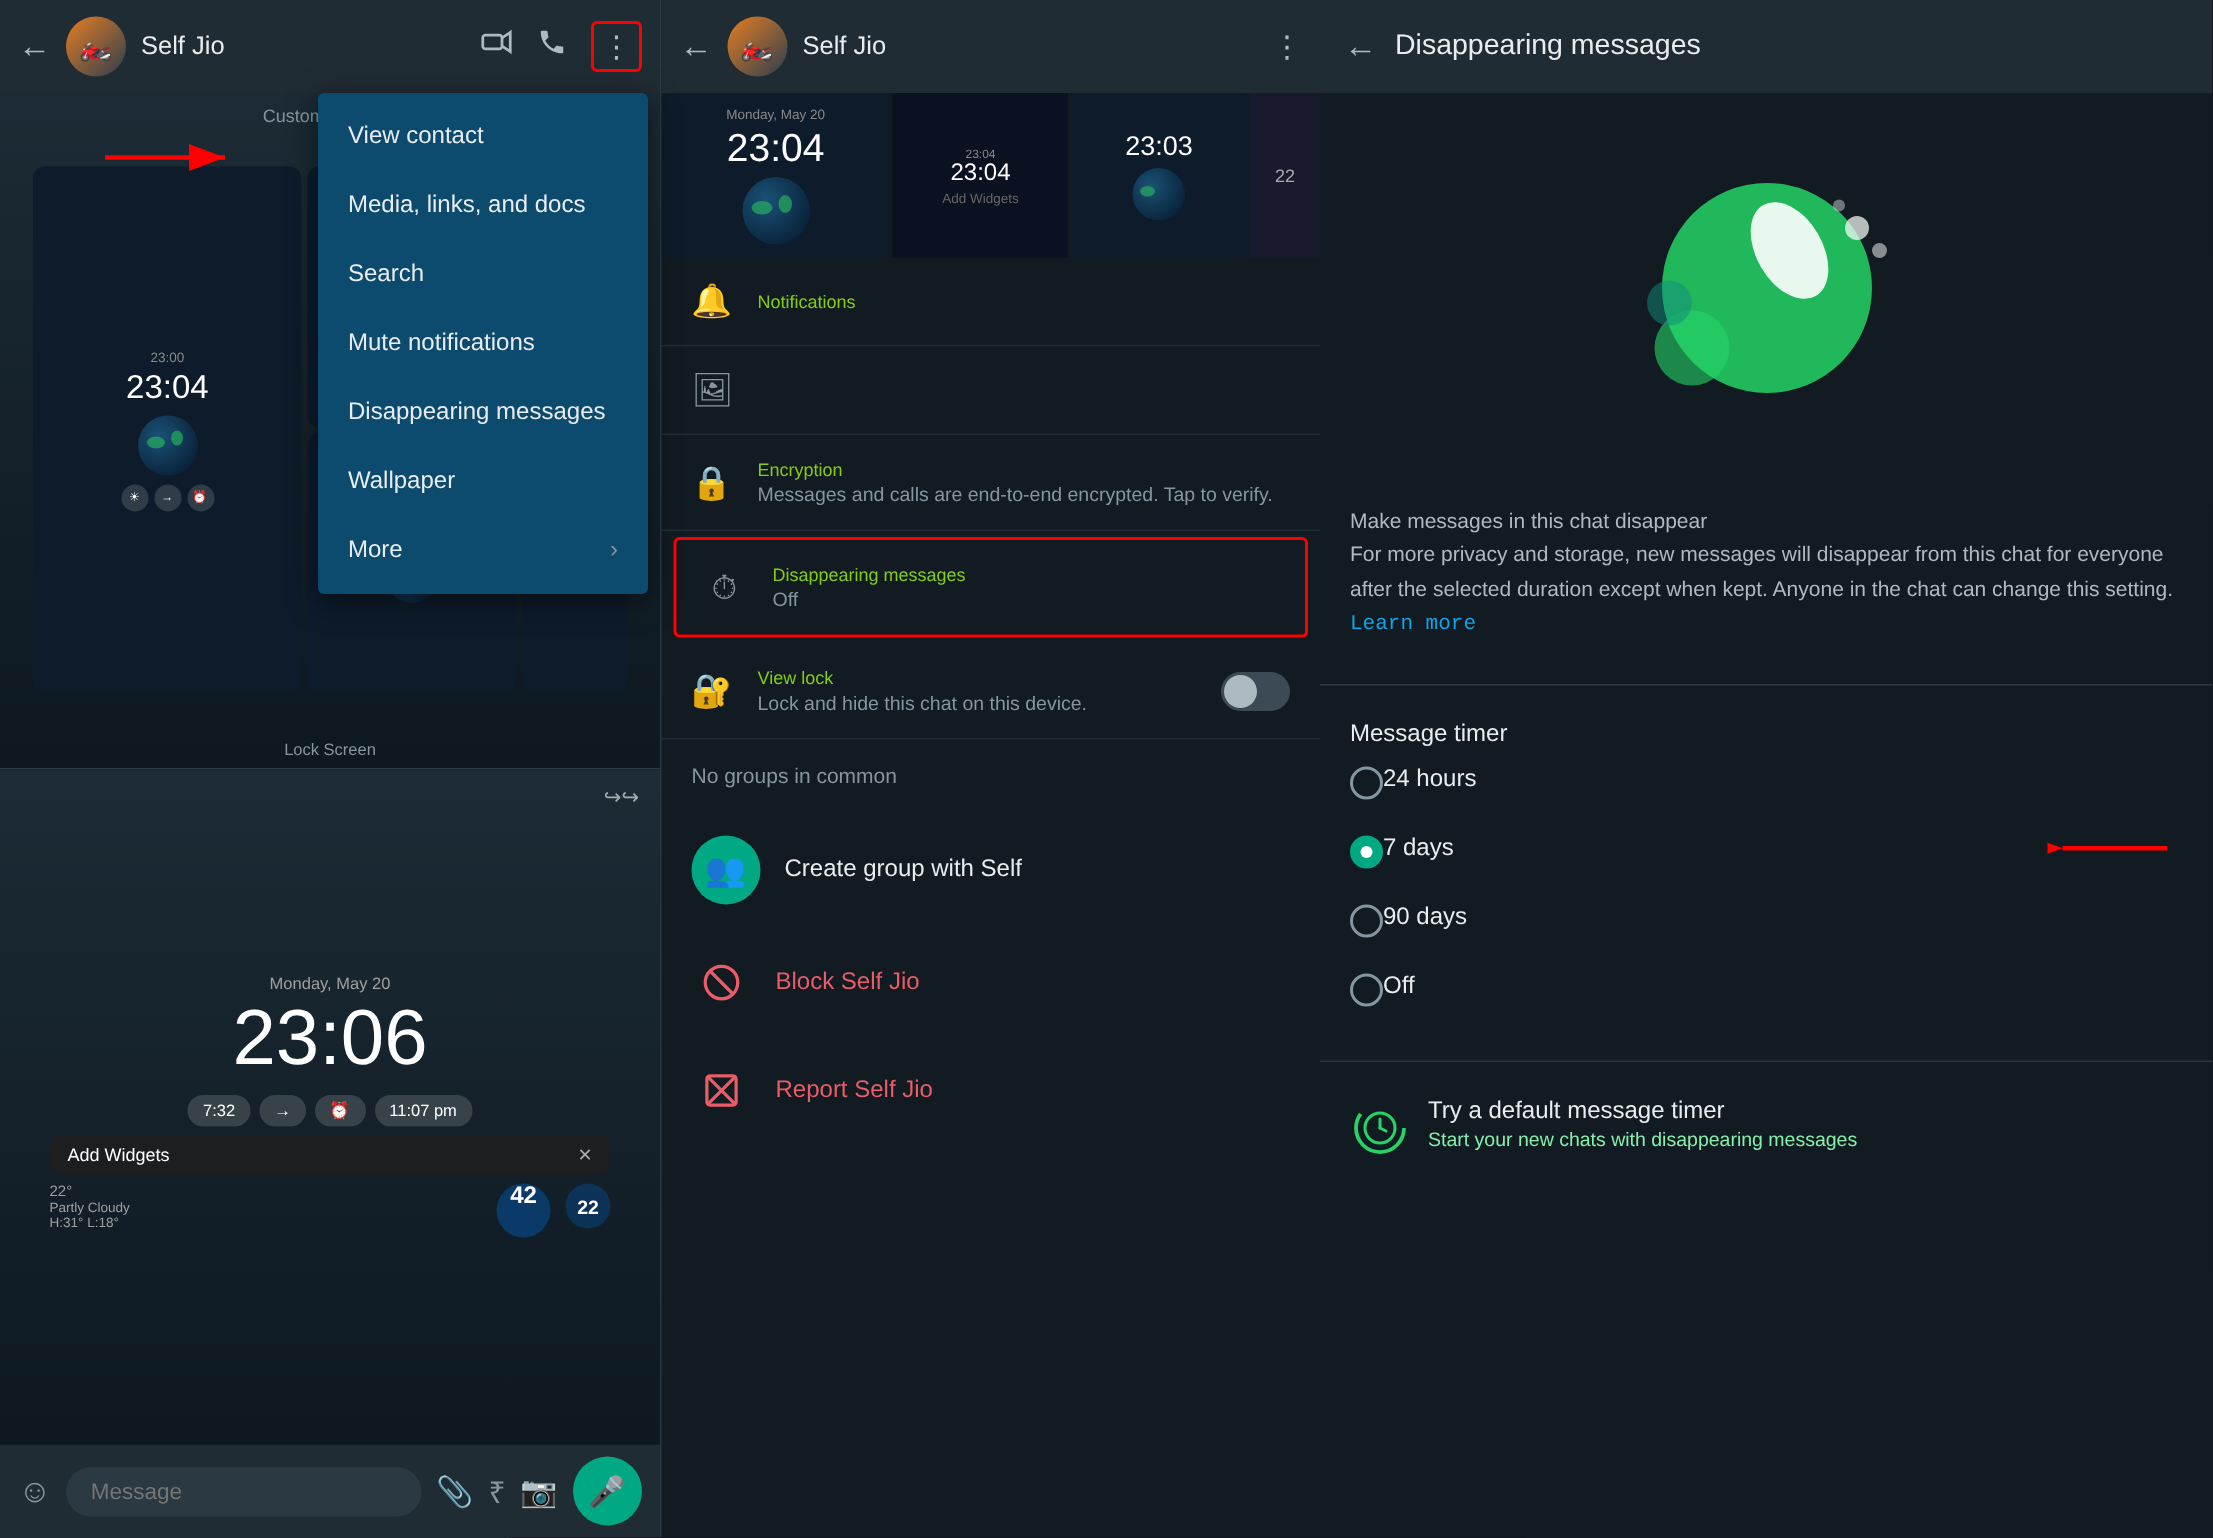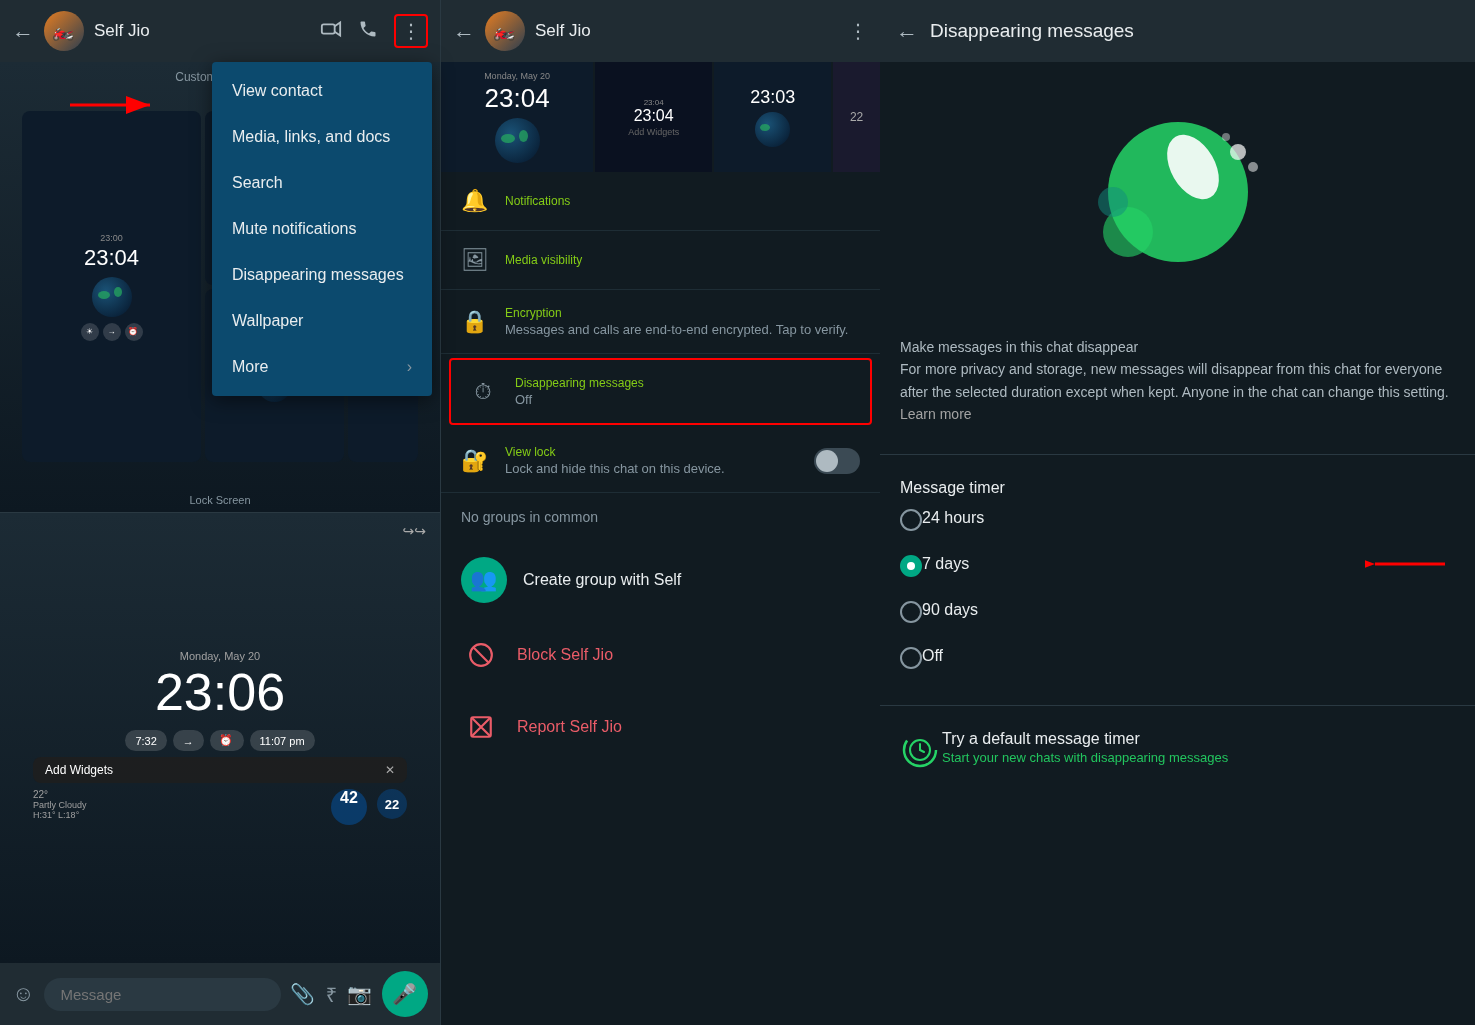--- a/index.html
+++ b/index.html
@@ -394,23 +394,24 @@
       margin-top: 44px;
     }
 
     .desc-text {
       color: #aebac1;
       font-size: 14px;
       line-height: 1.6;
     }
 
     .learn-more {
-      color: #a3a3a3;
+      color: #0ea5e9;
       cursor: pointer;
       text-decoration: none;
+      font-family: Liberation Mono, monospace;
     }
 
     .divider {
       height: 1px;
       background: #2a3942;
       margin: 8px 0;
     }
 
     .timer-section {
       padding: 16px 20px;
@@ -453,39 +454,39 @@
     }
 
     .radio-label {
       color: #e9edef;
       font-size: 16px;
     }
 
     .default-timer-section {
       padding: 16px 20px;
       display: flex;
-      gap: 2px;
+      gap: 12px;
       align-items: flex-start;
     }
 
     .default-timer-icon {
       width: 40px;
       height: 40px;
       display: flex;
       align-items: center;
       justify-content: center;
     }
 
     .default-timer-text {}
     .default-timer-title {
       color: #e9edef;
       font-size: 16px;
     }
     .default-timer-sub {
-      color: #22c55e;
+      color: #86efac;
       font-size: 13px;
       margin-top: 2px;
     }
 
     .red-arrow-1 {
       position: absolute;
       top: 90px;
       left: 70px;
       z-index: 102;
       pointer-events: none;
@@ -683,23 +684,20 @@
 
   <div class="section-item">
     <span class="section-icon">🔔</span>
     <div class="section-text">
       <div class="section-title">Notifications</div>
     </div>
   </div>
 
   <div class="section-item">
     <span class="section-icon">🖼</span>
-    <div class="section-text">
-      <div class="section-title">Media visibility</div>
-    </div>
   </div>
 
   <div class="section-item">
     <span class="section-icon">🔒</span>
     <div class="section-text">
       <div class="section-title">Encryption</div>
       <div class="section-sub">Messages and calls are end-to-end encrypted. Tap to verify.</div>
     </div>
   </div>
 

